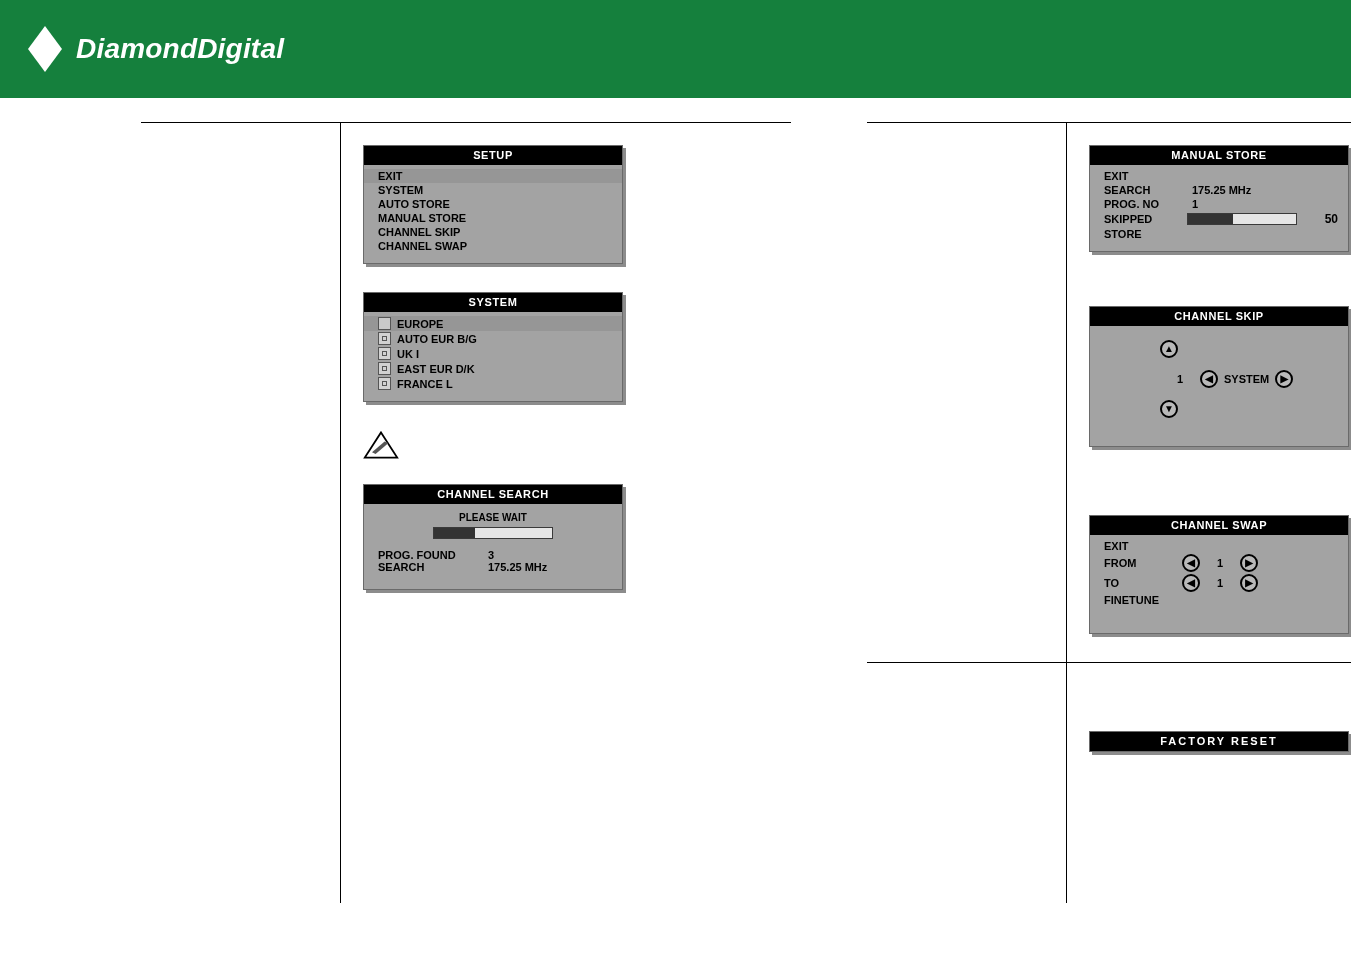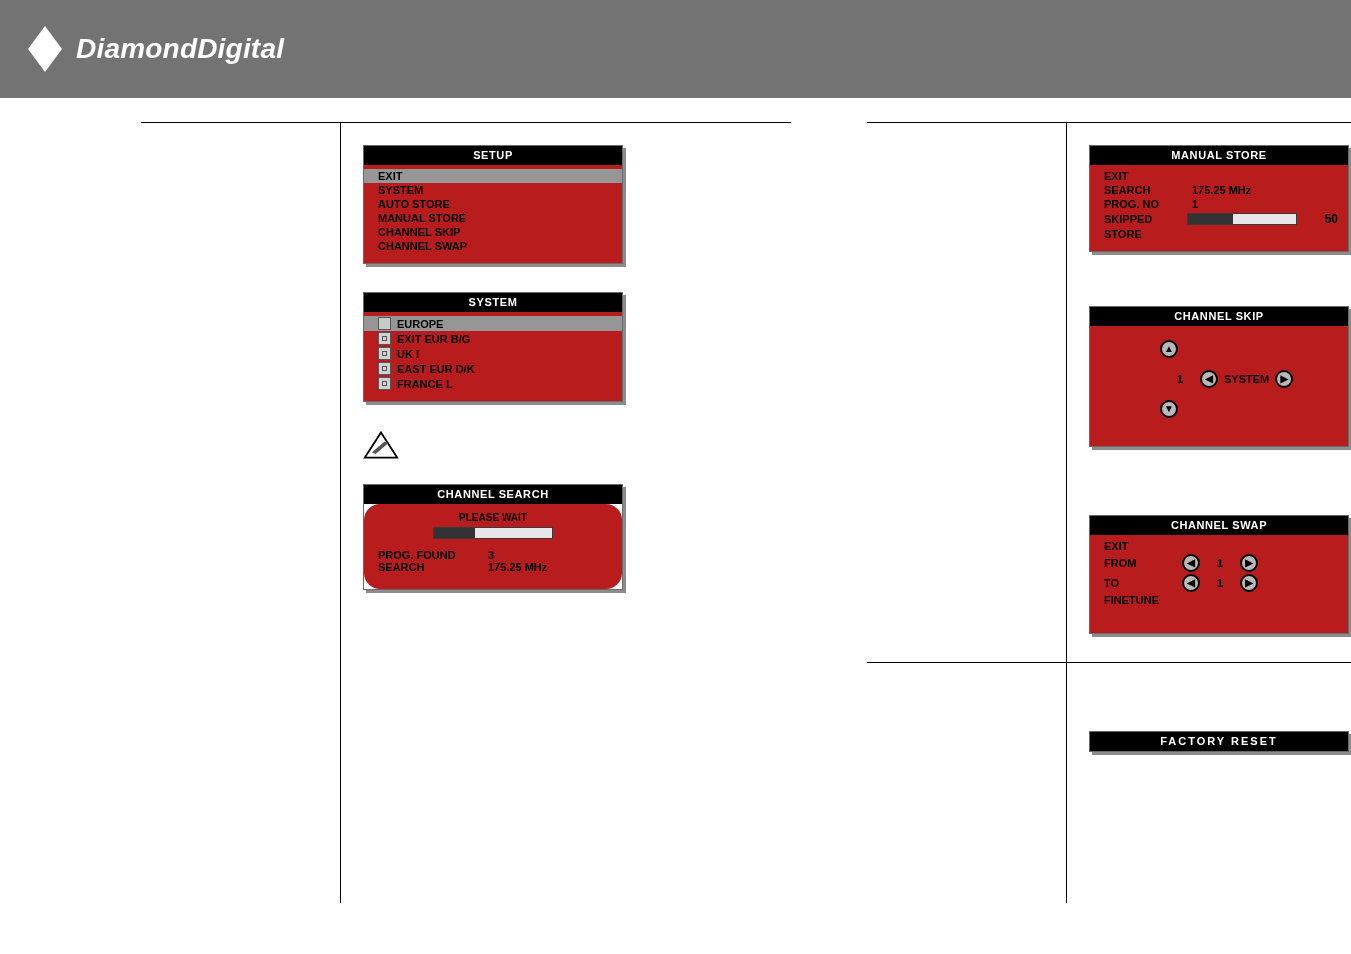--- a/index.html
+++ b/index.html
@@ -3,21 +3,21 @@
 <meta charset="utf-8">
 <style>
   * { box-sizing: border-box; margin: 0; padding: 0; }
   body {
     background: #fff;
     font-family: Arial, Helvetica, sans-serif;
     font-size: 12px;
     width: 1351px;
   }
   .header-band {
-    background: #737373;
+    background: #15803d;
     color: #fff;
     height: 98px;
     padding-left: 28px;
     display: flex;
     align-items: center;
   }
   .brand-wrap { display: flex; align-items: center; gap: 14px; }
   .diamond-icon {
     width: 34px; height: 46px;
     background: #fff;
@@ -70,21 +70,21 @@
   .osd-title {
     background: #000;
     color: #fff;
     text-align: center;
     font-weight: 700;
     font-size: 11px;
     letter-spacing: 0.6px;
     padding: 3px 0 4px 0;
   }
   .osd-body {
-    background: #b91c1c;
+    background: #a3a3a3;
     padding: 4px 0 10px 0;
   }
   .osd-row {
     padding: 1px 0 1px 14px;
     font-size: 11px;
     font-weight: 600;
     color: #000;
     display: flex;
     align-items: center;
     gap: 6px;
@@ -146,21 +146,21 @@
     font-weight: 600;
   }
   .swap-row {
     display:flex; align-items:center;
     padding: 1px 12px 1px 14px;
     font-size: 11px; font-weight:600;
   }
   .swap-label { width: 78px; }
   .swap-ctrls { display:flex; gap:8px; align-items:center; }
   .swap-num { width: 24px; text-align:center; }
-  .channel-search .osd-body { padding: 8px 14px 16px 14px; border-radius: 16px; }
+  .channel-search .osd-body { padding: 8px 14px 16px 14px; }
   .cs-label { font-weight:700; font-size:10px; text-align:center; margin-bottom:4px; }
   .cs-bar { display:flex; justify-content:center; margin-bottom:10px; }
   .cs-row { display:flex; font-size:11px; font-weight:700; }
   .cs-row .k { width: 110px; }
   .manual-store .osd-body { padding: 4px 0 10px 0; }
   .ms-row { display:flex; align-items:center; padding:1px 10px 1px 14px; font-size:11px; font-weight:600; position:relative; }
   .ms-row .k { width: 86px; }
   .ms-val { margin-left:2px; }
   .ms-bar-wrap { display:flex; align-items:center; gap:6px; margin-left:0; }
   .ms-num { font-weight:700; font-size:12px; margin-left:22px; }
@@ -213,21 +213,21 @@
           <div class="osd-title">SYSTEM</div>
           <div class="osd-body">
             <div class="osd-row shaded">
               <span class="sq empty"></span>
               <span>EUROPE</span>
             </div>
             <div class="osd-row">
               <span class="sq">
                   <span class="inner-dot"></span>
                 </span>
-              <span>EXIT EUR B/G</span>
+              <span>AUTO EUR B/G</span>
             </div>
             <div class="osd-row">
               <span class="sq">
                   <span class="inner-dot"></span>
                 </span>
               <span>UK I</span>
             </div>
             <div class="osd-row">
               <span class="sq">
                   <span class="inner-dot"></span>

